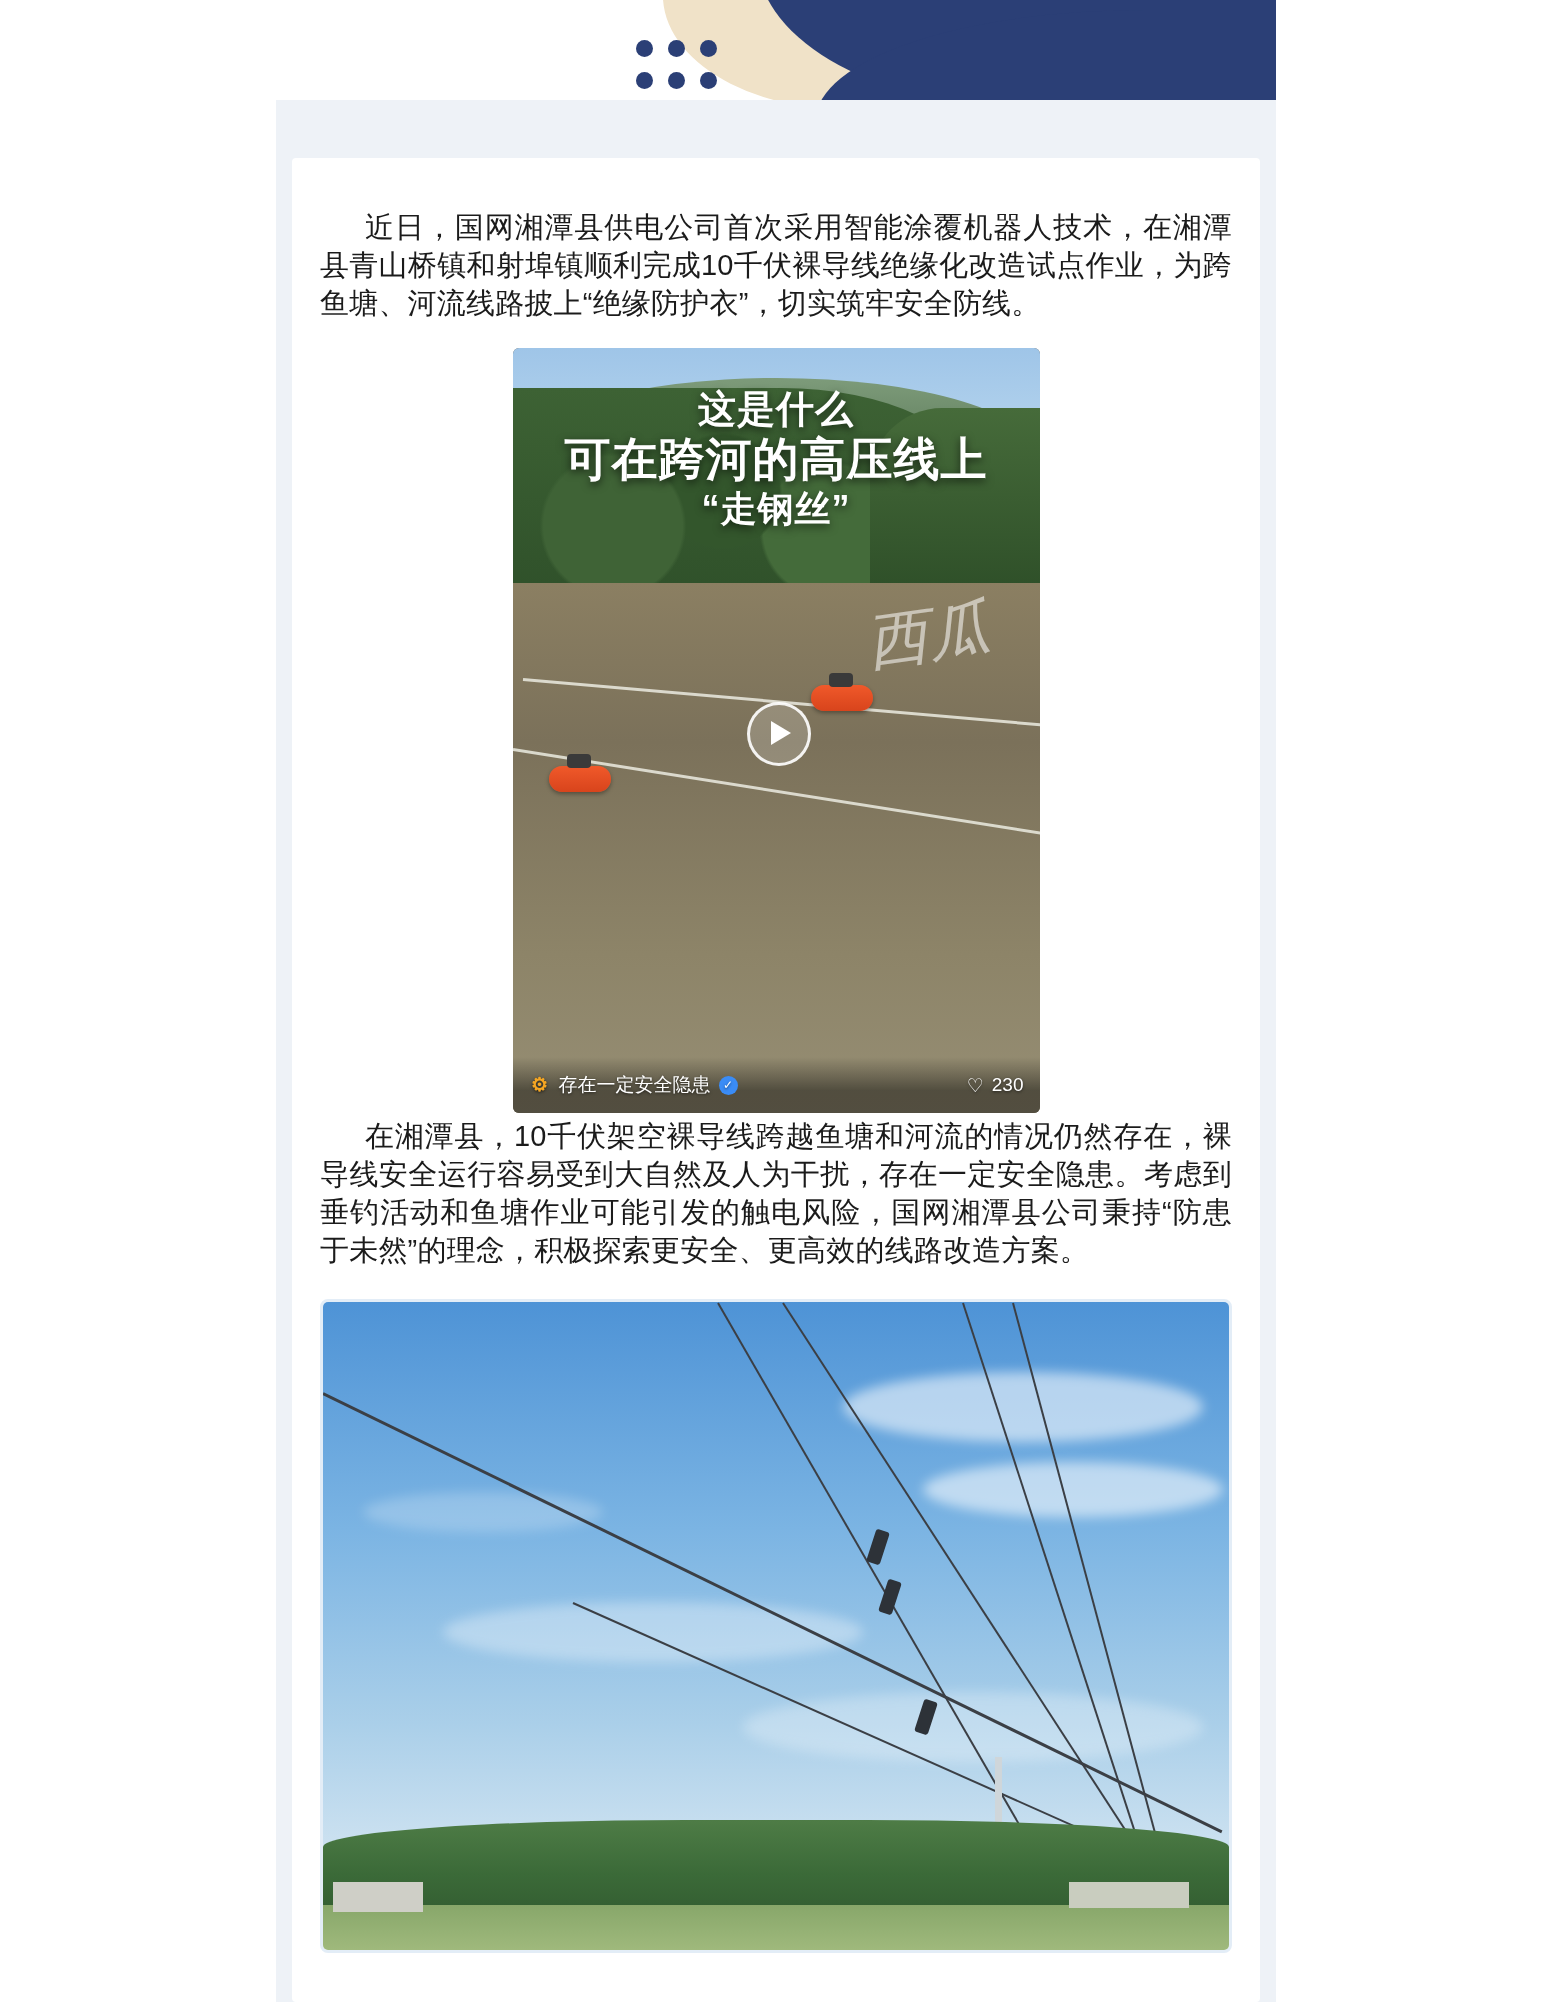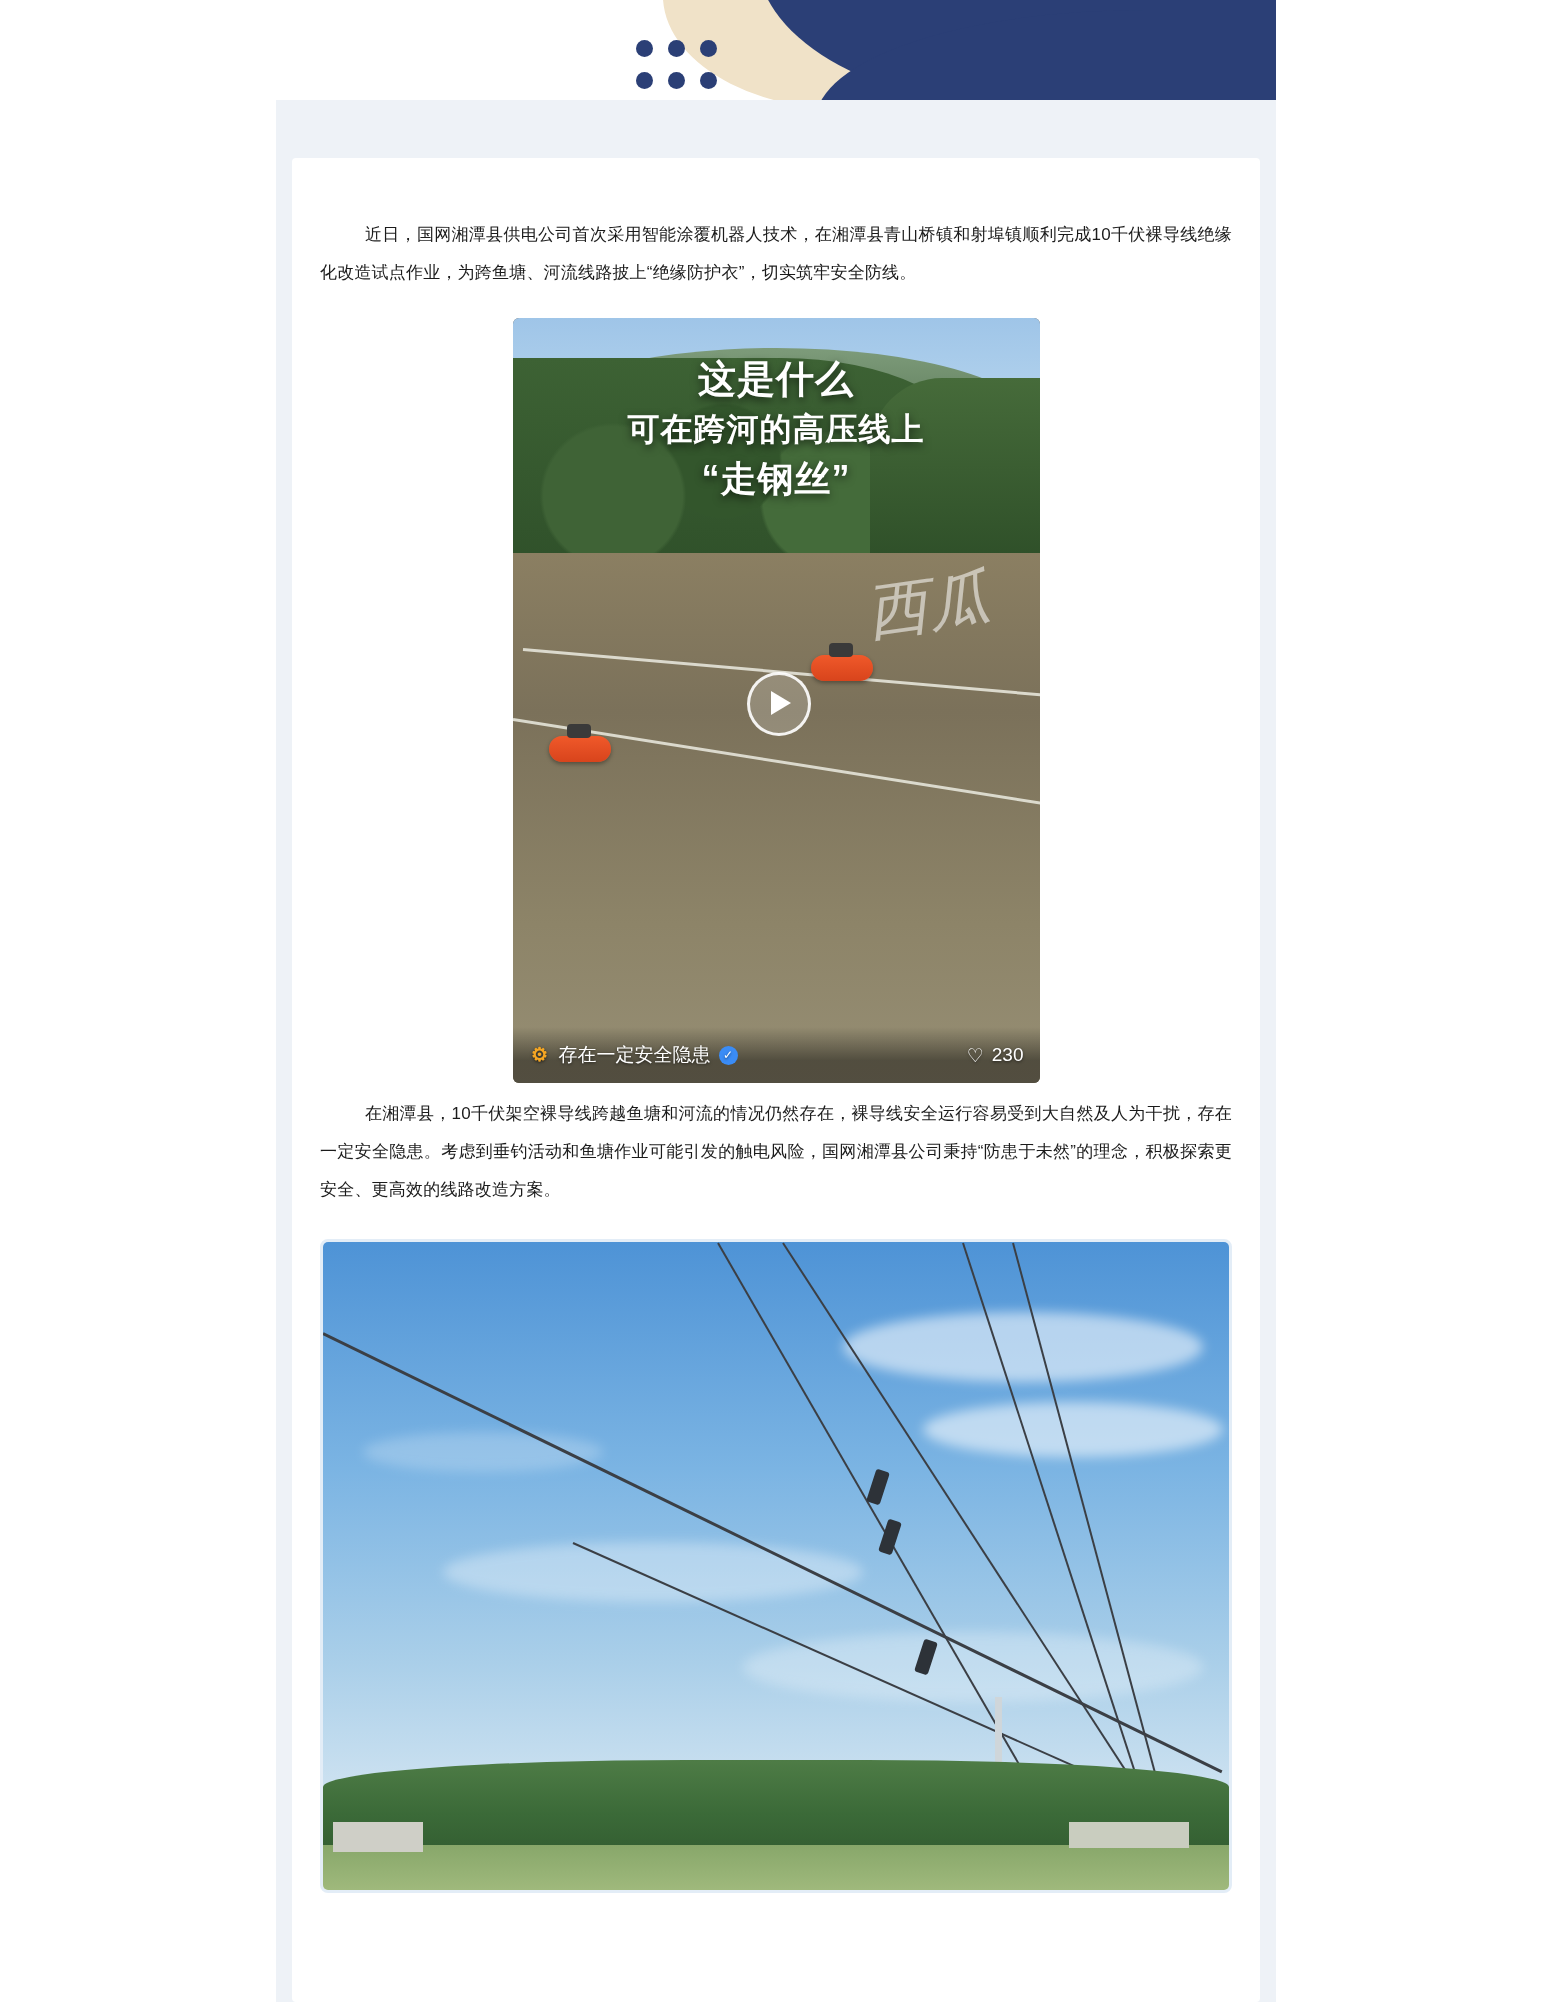--- a/index.html
+++ b/index.html
@@ -94,22 +94,22 @@
     left: 292px;
     top: 158px;
     width: 968px;
     height: 1844px;
     background: #ffffff;
     border-radius: 4px;
   }
 
   .para {
     position: relative;
-    margin: 8px 28px;
-    font-size: 17px;
+    margin: 0 28px;
+    font-size: 29px;
     line-height: 38px;
     color: #1b1b1b;
     text-indent: 45px;
     letter-spacing: 0.2px;
     text-align: justify;
     font-family: "Liberation Sans", sans-serif;
   }
   .para.p1 { padding-top: 50px; }
   .para.p2 { padding-top: 4px; }
 
@@ -154,21 +154,21 @@
     left: 0; right: 0; top: 36px;
     text-align: center;
     color: #ffffff;
     font-weight: bold;
     font-size: 38px;
     line-height: 50px;
     letter-spacing: 1px;
     text-shadow: 0 3px 8px rgba(0,0,0,.65);
     font-family: "Liberation Sans", sans-serif;
   }
-  .vid-title .l2 { font-size: 32px; }
+  .vid-title .l2 { font-size: 46px; }
   .vid-title .l3 { font-size: 36px; }
 
   .wire {
     position: absolute;
     height: 3px;
     background: rgba(235,235,225,.85);
     transform-origin: left center;
   }
   .wire.w1 { left: 10px; top: 330px; width: 580px; transform: rotate(5deg); }
   .wire.w2 { left: 0px;  top: 400px; width: 600px; transform: rotate(9deg); }

